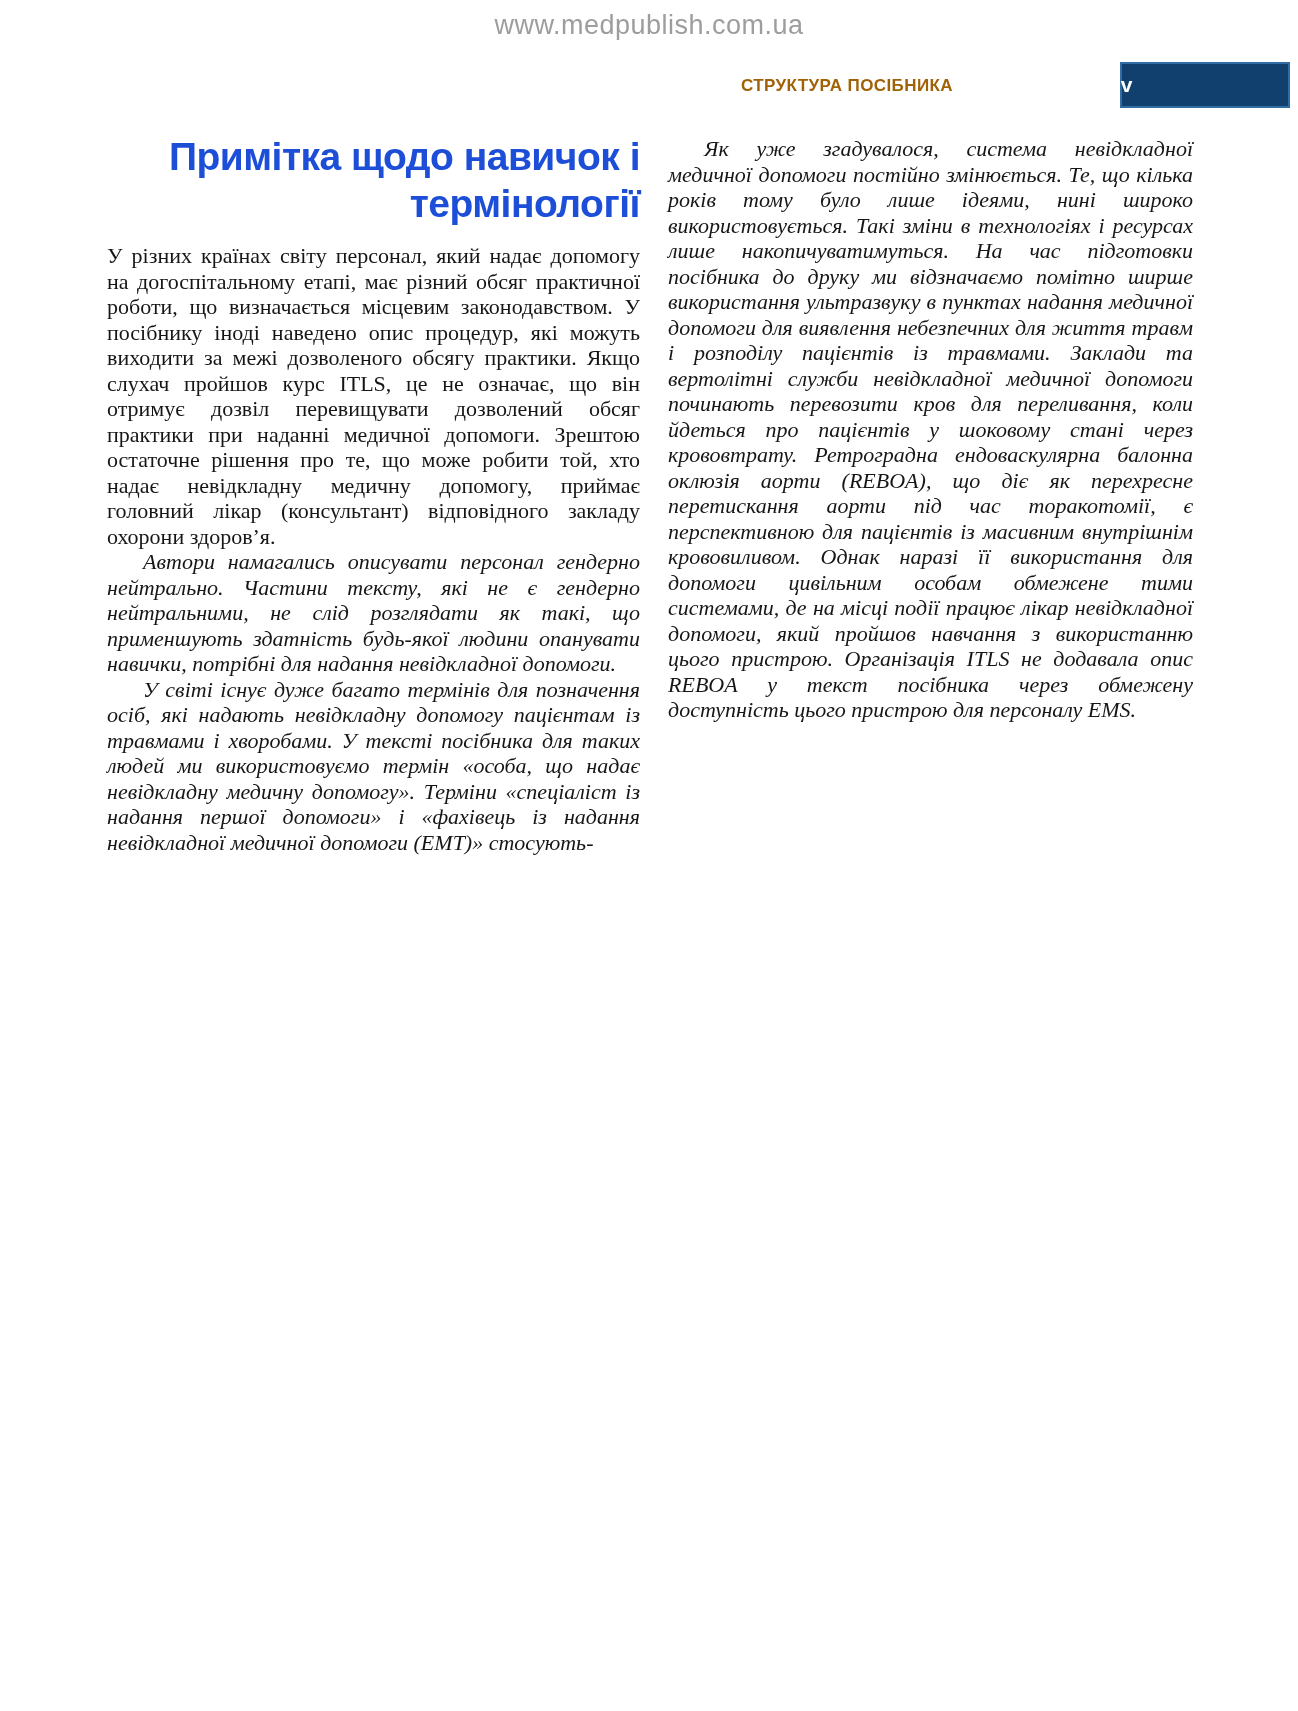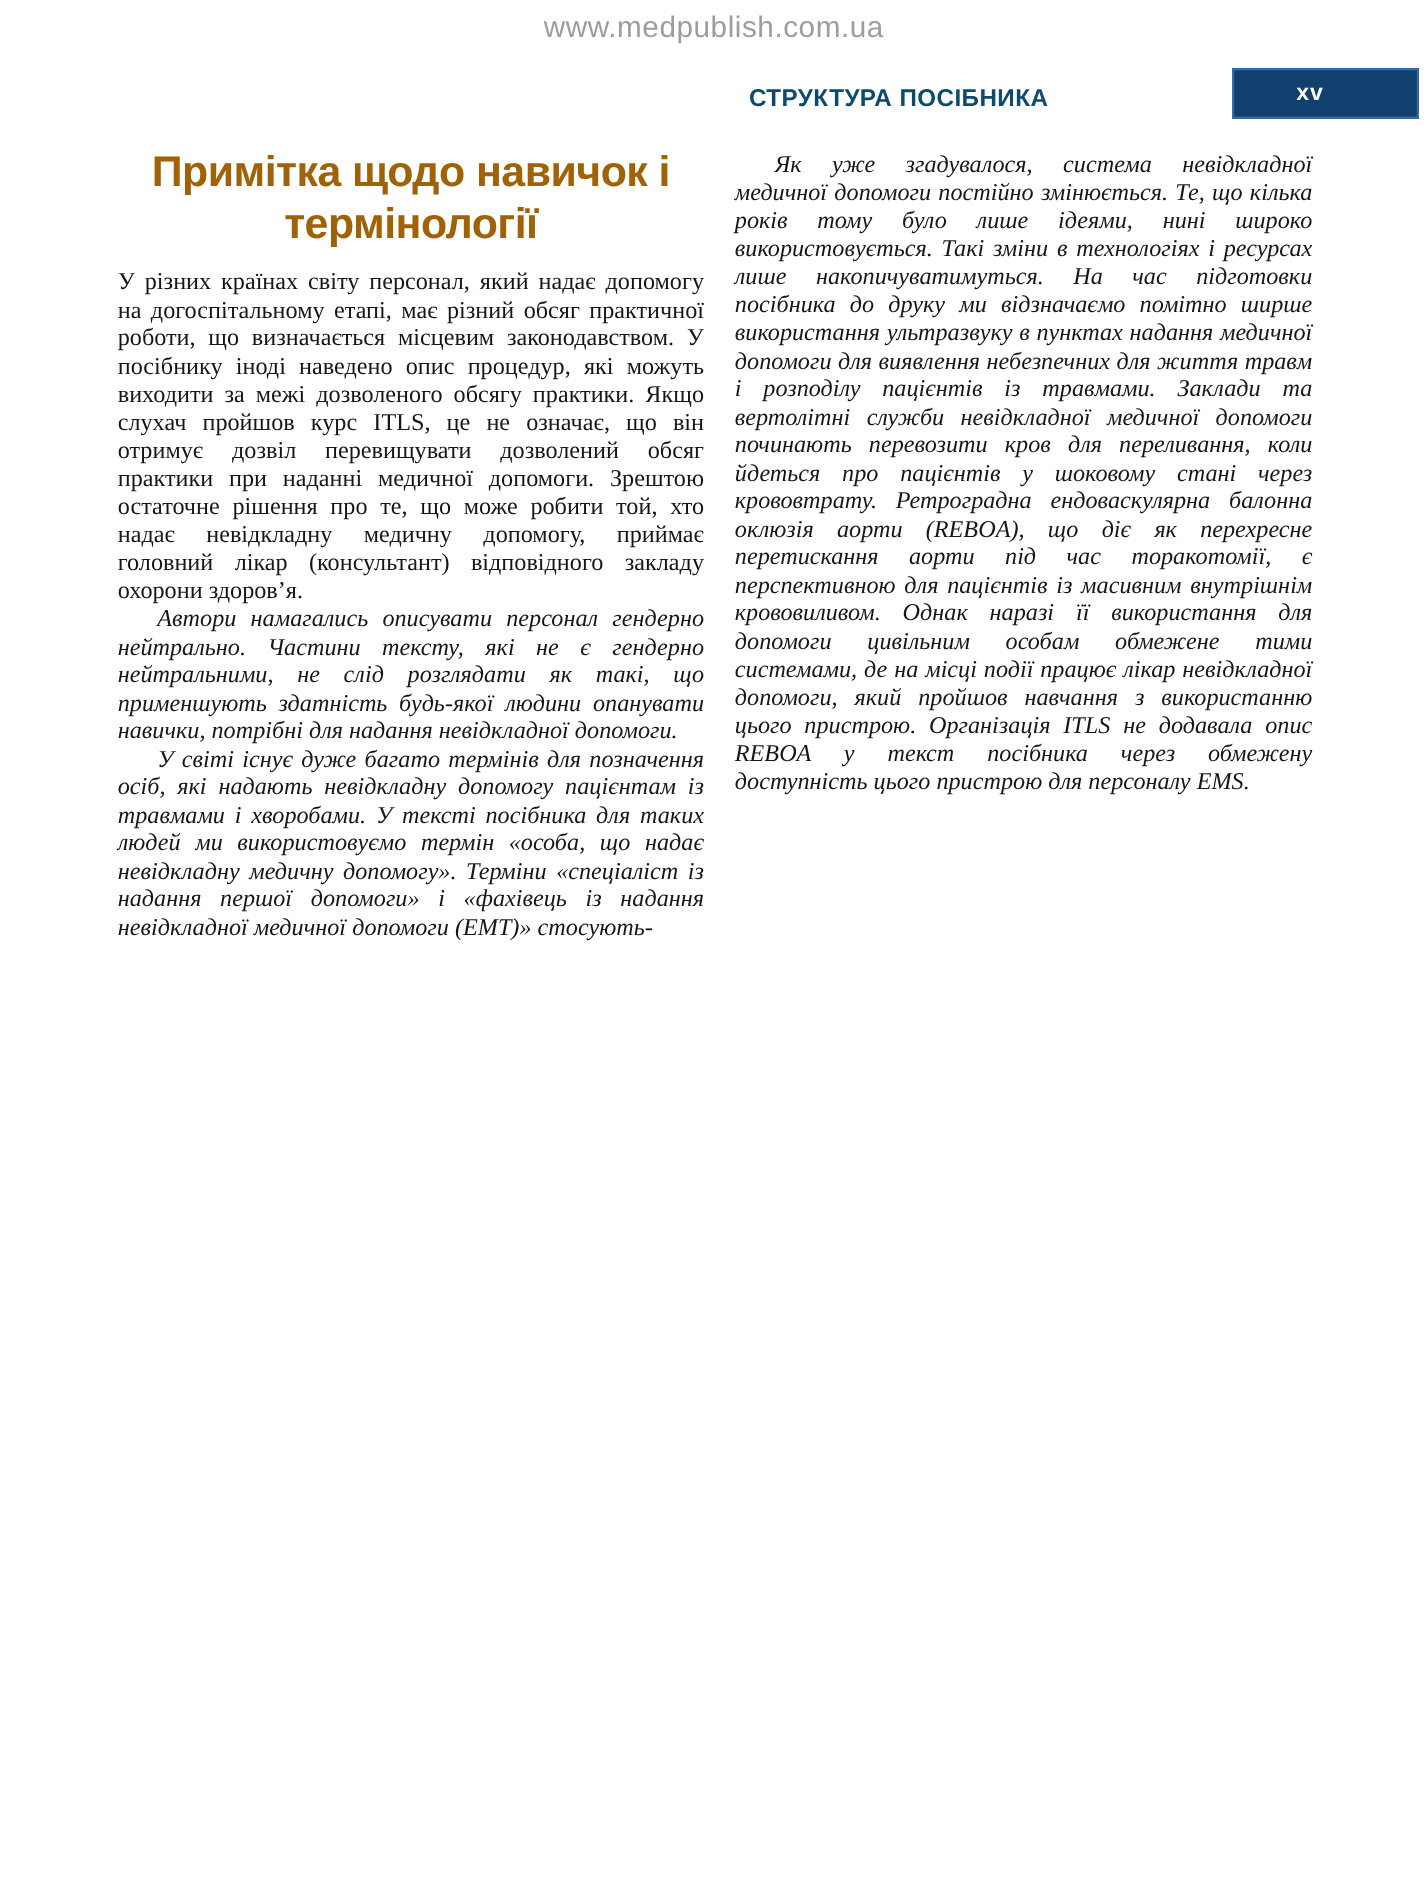--- a/index.html
+++ b/index.html
@@ -25,36 +25,35 @@
     font-size: 27px;
     letter-spacing: 0.5px;
     color: #9d9d9d;
   }
   .running-header {
     position: absolute;
     top: 76px;
     right: 345px;
     font-family: "Liberation Sans", sans-serif;
     font-weight: bold;
-    font-size: 22px;
+    font-size: 17px;
     letter-spacing: 0.4px;
-    color: #0c4a6e;
+    color: #a16207;
   }
   .page-number-box {
     position: absolute;
     left: 1120px;
     top: 62px;
     width: 170px;
     height: 46px;
     box-sizing: border-box;
     background: #12406e;
     border: 2px solid #2f6da4;
     display: flex;
     align-items: center;
-    justify-content: center;
   }
   .page-number-box span {
     font-family: "Liberation Sans", sans-serif;
     font-weight: bold;
     font-size: 21px;
     letter-spacing: 1px;
     color: #ffffff;
     transform: translateX(-14px);
   }
   .columns {
@@ -73,22 +72,22 @@
   }
   .col-left  { width: 533px; }
   .col-right { width: 525px; padding-top: 3px; }
   .section-title {
     margin: 0 0 16px 0;
     font-family: "Liberation Sans", sans-serif;
     font-weight: bold;
     font-size: 39px;
     line-height: 47px;
     letter-spacing: -0.5px;
-    color: #a16207;
-    text-align: center;
+    color: #1d4ed8;
+    text-align: right;
   }
   .col p {
     margin: 0;
   }
   .col p.indent {
     text-indent: 36px;
     font-style: italic;
   }
   .copyright {
     position: absolute;

